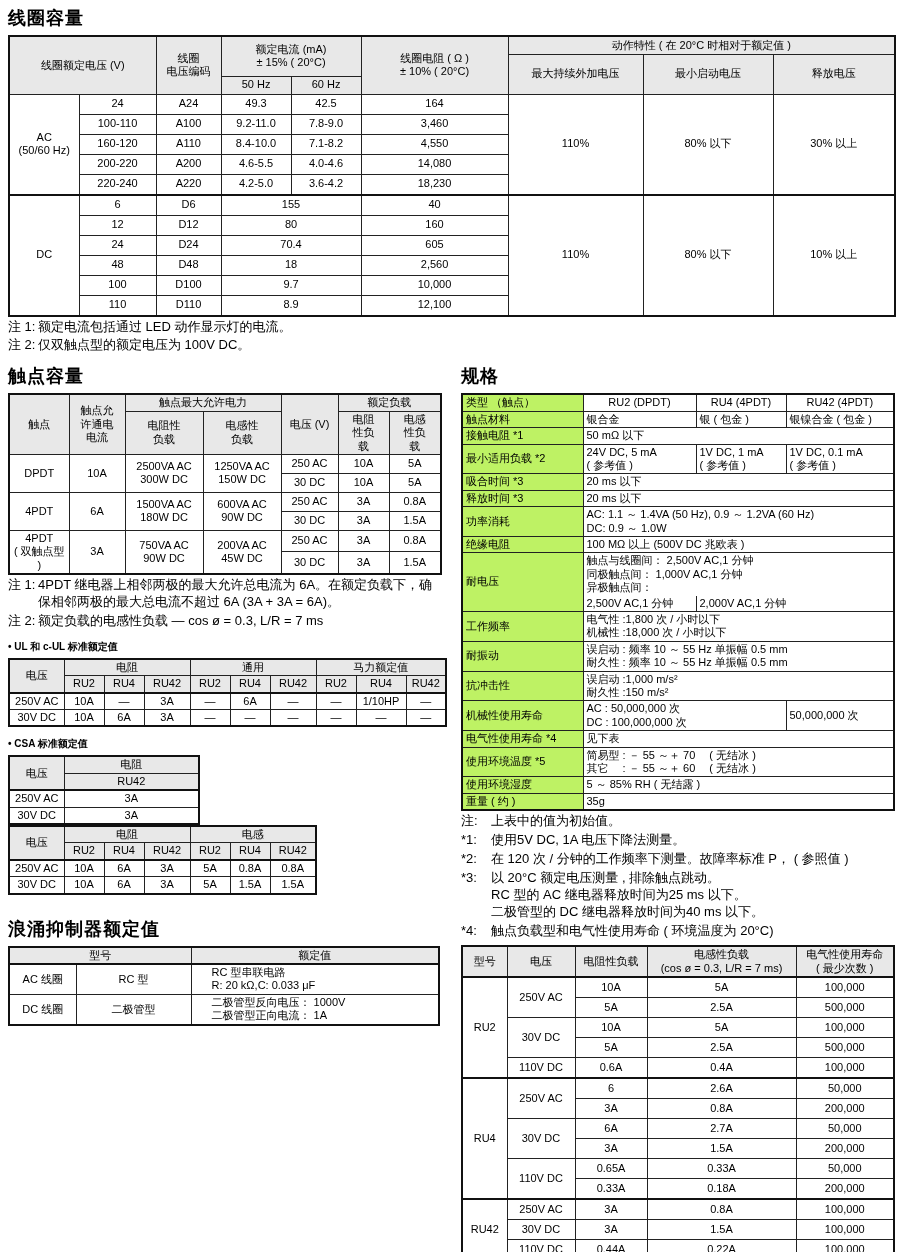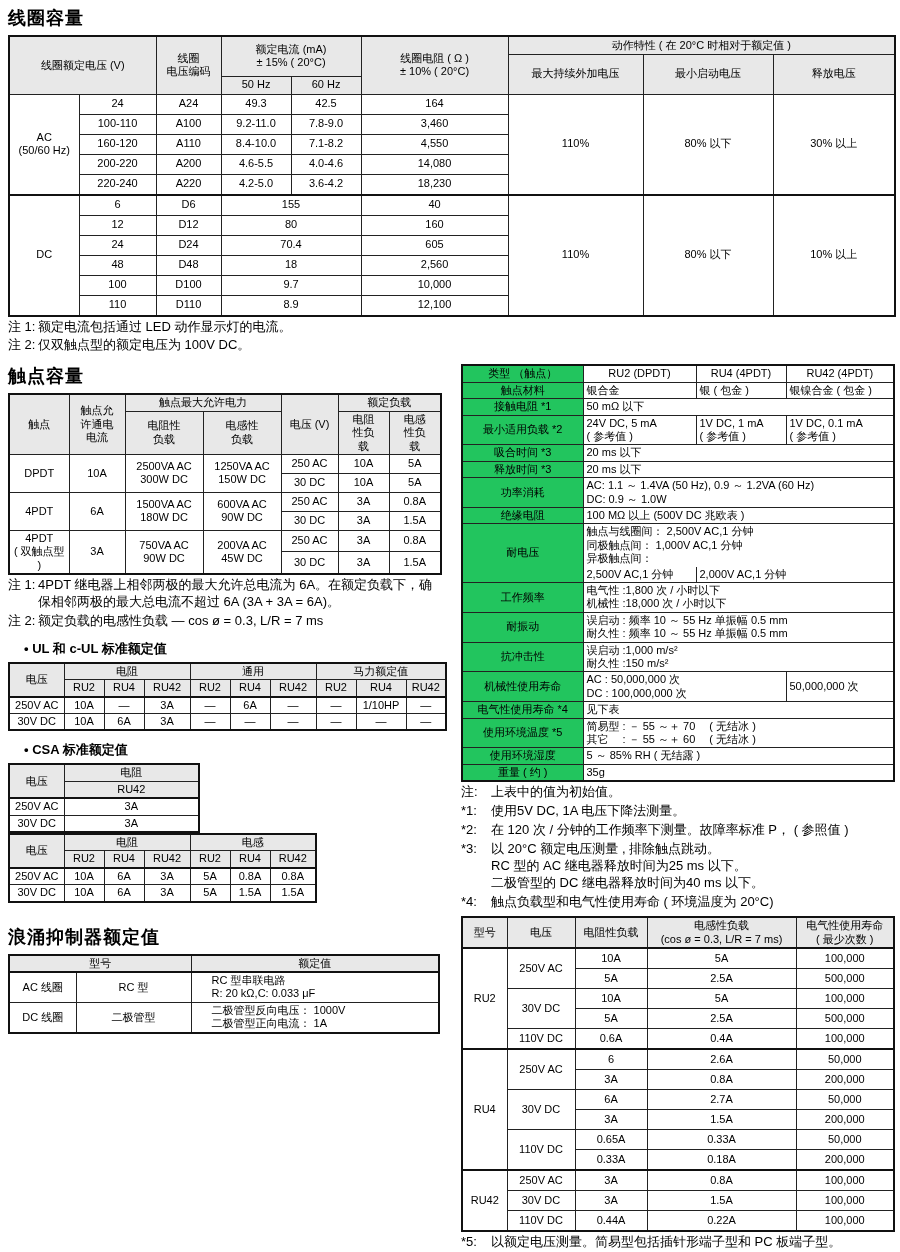--- a/index.html
+++ b/index.html
@@ -1,20 +1,20 @@
 <!DOCTYPE html>
 <html><head>
 <meta charset="utf-8">
 <style>
 html,body{margin:0;padding:0;background:#fff;}
 body{width:900px;height:1252px;overflow:hidden;color:#000;
  font-family:"Liberation Sans","DejaVu Sans",sans-serif;}
 .page{padding:6px 7px 0 8px;box-sizing:border-box;}
 .h1{font-size:18px;font-weight:700;margin:0 0 5px 0;letter-spacing:1px;}
-.h2{font-size:13px;font-weight:700;margin:10px 0 4px 16px;}
+.h2{font-size:10px;font-weight:700;margin:10px 0 4px 0;}
 table{border-collapse:collapse;table-layout:fixed;border:2px solid #111;}
 td,th{border:1px solid #222;font-size:11px;font-weight:400;padding:1px 2px;
  text-align:center;vertical-align:middle;white-space:pre-line;line-height:1.22;
  overflow:hidden;}
 .g{background:#e8e8e8;}
 .l{text-align:left;padding-left:20px;}
 .tsep{border-top:2px solid #111;}
 .nb{border-bottom:none;}
 .nt{border-top:none;}
 .note{display:flex;font-size:13px;line-height:1.3;margin:2px 0;}
@@ -23,21 +23,21 @@
 .cols{display:flex;gap:16px;align-items:flex-start;margin-top:10px;}
 .colL{width:437px;flex:0 0 437px;}
 .colR{flex:1;}
 .coil td{height:17px;}
 .coil .hr1{height:18px;}
 .coil .hr2{height:22px;}
 .coil .hr3{height:18px;}
 .contact td{height:16px;}
 .mt2{margin-top:2px;}
 .spec td{padding:1px 3px;}
-.spec .lab{text-align:center;background:#22c55e;}
+.spec .lab{text-align:left;background:#bef264;}
 .life td{height:17px;}
 </style>
 </head>
 <body>
 
 <div class="page">
 
  <div class="h1">线圈容量</div>
  <table class="coil" style="width:886px">
   <colgroup>
@@ -415,20 +415,21 @@
      <td>二极管型</td>
      <td class="l">二极管型反向电压： 1000V
 二极管型正向电流： 1A</td>
     </tr>
    </tbody>
         </table>
   </div>
 
   <div class="colR">
 
+   <div class="h1">规格</div>
    <table class="spec" style="width:432px">
     <colgroup>
             <col style="width:121px">
             <col style="width:113px">
             <col style="width:90px">
             <col style="width:108px">
           </colgroup>
     <tbody>
             <tr>
      <td class="lab">类型 （触点）</td>

